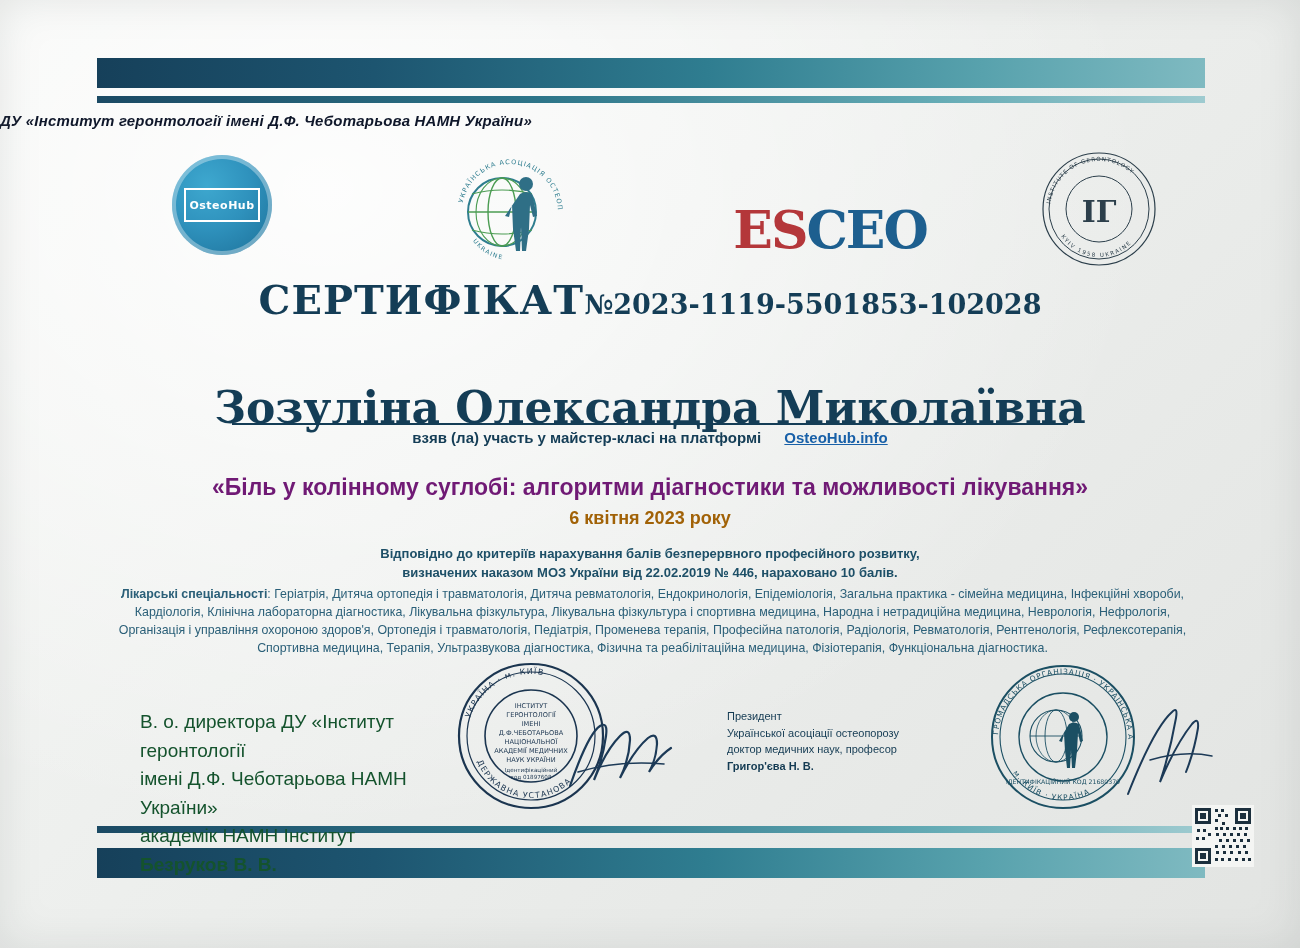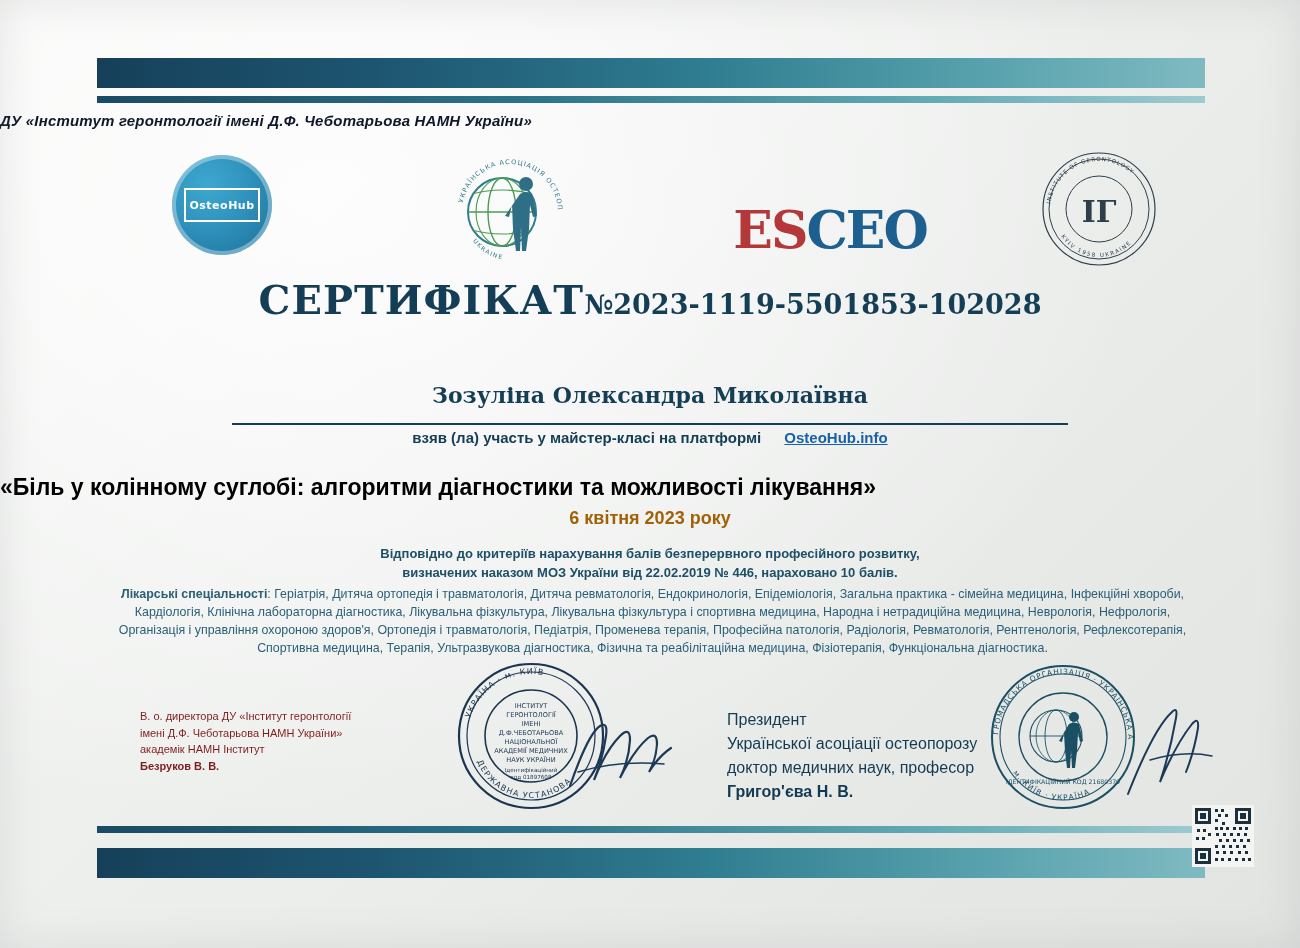--- a/index.html
+++ b/index.html
@@ -173,21 +173,21 @@
     letter-spacing: 0px;
   }
 
   .recipient {
     position: absolute;
     top: 382px;
     left: 0;
     width: 1300px;
     text-align: center;
     font-family: "DejaVu Serif", serif;
-    font-size: 22px;
+    font-size: 44px;
     font-weight: bold;
     color: #143d56;
   }
   .recipient-rule {
     position: absolute;
     top: 423px;
     left: 232px;
     width: 836px;
     height: 2px;
     background: #143d56;
@@ -206,24 +206,24 @@
     color: #1860a8;
     text-decoration: underline;
     margin-left: 19px;
   }
 
   .topic {
     position: absolute;
     top: 474px;
     left: 0;
     width: 1300px;
-    text-align: left;
+    text-align: center;
     font-size: 23px;
     font-weight: bold;
-    color: #000000;
+    color: #701a75;
   }
   .date {
     position: absolute;
     top: 508px;
     left: 0;
     width: 1300px;
     text-align: center;
     font-size: 18px;
     font-weight: bold;
     color: #a16207;
@@ -252,30 +252,30 @@
     line-height: 1.45;
   }
   .specialties .lbl { font-weight: bold; }
 
   
   .sig-left {
     position: absolute;
     top: 708px;
     left: 140px;
     width: 330px;
-    font-size: 11px;
-    color: #7f1d1d;
+    font-size: 19px;
+    color: #14532d;
     line-height: 1.5;
   }
   .sig-right {
     position: absolute;
     top: 708px;
     left: 727px;
     width: 300px;
-    font-size: 16px;
+    font-size: 11px;
     color: #133a52;
     line-height: 1.5;
   }
   .sig-name { font-weight: bold; }
 
   
   .stamp {
     position: absolute;
     border-radius: 50%;
   }

